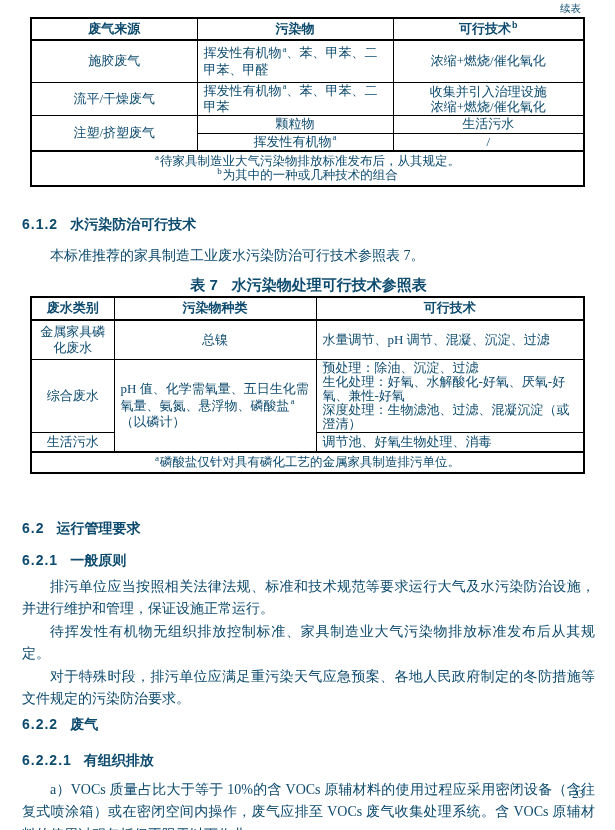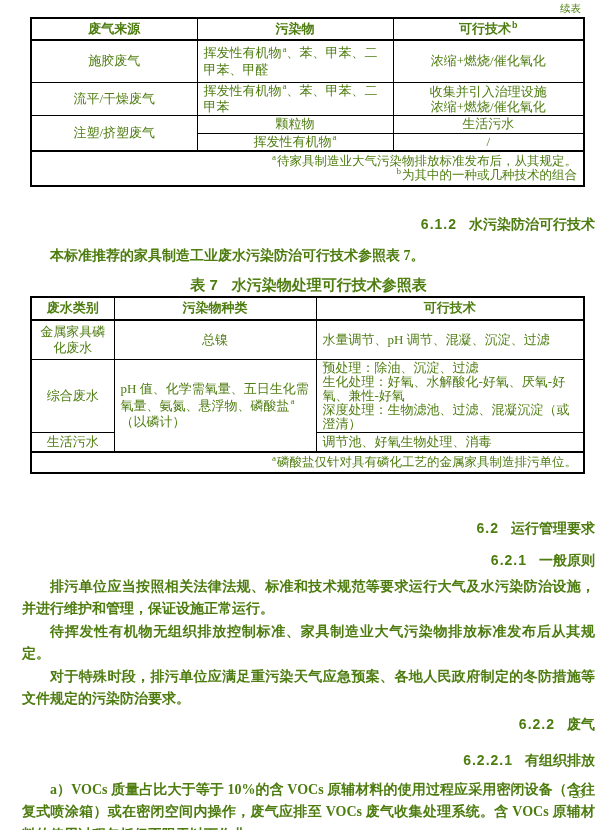--- a/index.html
+++ b/index.html
@@ -1,18 +1,18 @@
 <!DOCTYPE html>
 <html><head>
 <meta charset="utf-8">
 <style>
   html,body { margin:0; padding:0; background:#fff; }
   .page {
     position:relative; width:615px; height:830px; box-sizing:border-box;
-    padding:2px 20px 0 22px; overflow:hidden; background:#fff; color:#4d7c0f;
+    padding:2px 20px 0 22px; overflow:hidden; background:#fff; color:#0c4a6e;
     font-family:"Liberation Serif","DejaVu Serif",serif; font-size:14px;
   }
   .cont-marker { text-align:right; font-size:10.5px; line-height:13px; margin-right:14px; }
 
   table.std { border-collapse:collapse; table-layout:fixed; margin-left:8px; width:553px; border:2px solid #000; }
   .t1 { margin-top:2px; }
   .t7 { margin-top:2px; }
   .std th, .std td {
     border:1px solid #000; font-size:13px; line-height:16.25px;
     text-align:center; vertical-align:middle; padding:2px 6px; overflow:hidden;
@@ -22,40 +22,40 @@
     font-family:"Liberation Sans","DejaVu Sans",sans-serif;
   }
   .t1 .r1 td { padding:4px 6px; }
   .t1 .r2 td, .t1 .r3a td, .t1 .r3b td { padding:0 6px; }
   .t7 .r1 td { padding:3px 6px; }
   .t7 .r2 td, .t7 .r3 td { padding:1px 6px;margin-left:44px; }
   td.left { text-align:left; }
   .two-line div { line-height:15px; }
   .multi-line div { line-height:14px; text-align:left; }
   .note-row td {
-    border-top:2px solid #000; text-align:right; font-size:12.5px; padding:2px 6px;
+    border-top:2px solid #000; text-align:center; font-size:12.5px; padding:2px 6px;
   }
   .note-line { line-height:14.5px; }
   sup { font-size:9px; line-height:0; margin-left:1px; }
   .note-line sup { margin:0 1px 0 0; }
 
   .h {
     font-family:"Liberation Sans","DejaVu Sans",sans-serif;
-    font-weight:bold; font-size:14px; line-height:20px;text-align:right;
+    font-weight:bold; font-size:14px; line-height:20px;
   }
   .h-num { letter-spacing:1px; margin-right:12px; }
   .h612 { margin-top:27px; }
   .h62  { margin-top:44px; }
   .h621 { margin-top:12px; }
   .h622 { margin-top:3px; }
   .h6221{ margin-top:16px; }
 
   p { margin:0; }
   .body { font-size:14px; line-height:22.5px; text-align:justify; }
-  .indent { text-indent:2em;font-weight:bold; }
+  .indent { text-indent:2em; }
   .p612 { margin-top:11px; }
   .p621a{ margin-top:6px; }
   .pa   { margin-top:9px; }
 
   .caption {
     margin-top:9px; text-align:center; font-weight:bold; font-size:15px; line-height:18px;
     font-family:"Liberation Sans","DejaVu Sans",sans-serif;
   }
   .cap-label { margin-right:14px; }
 

